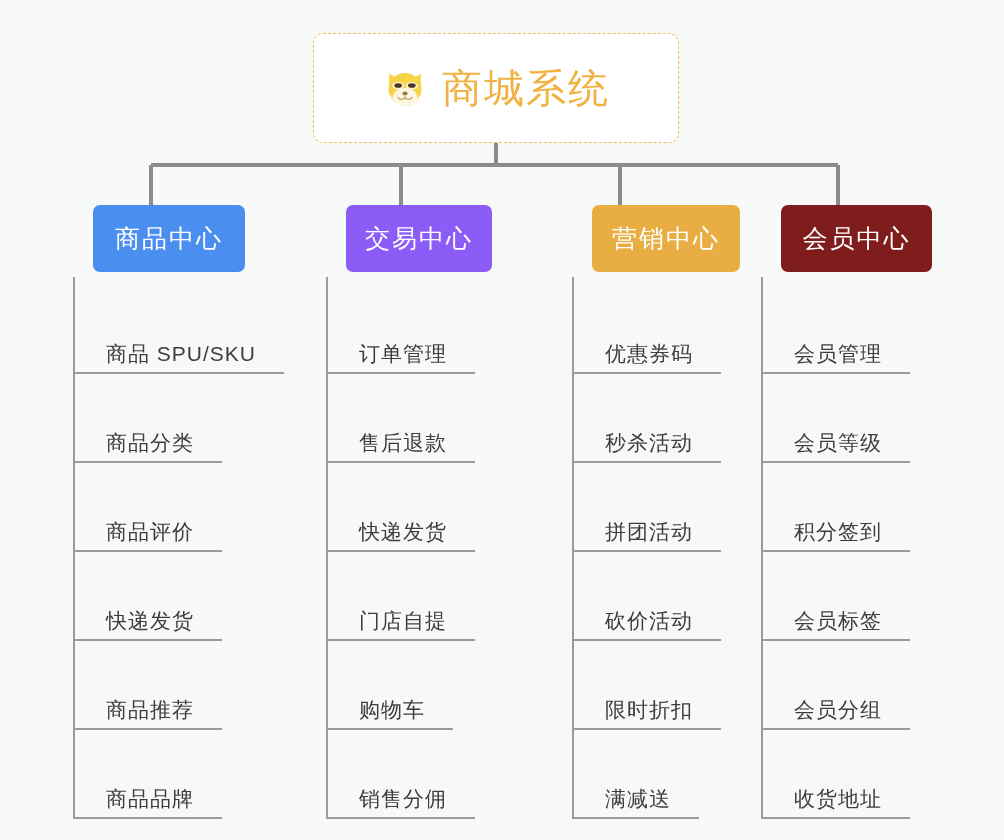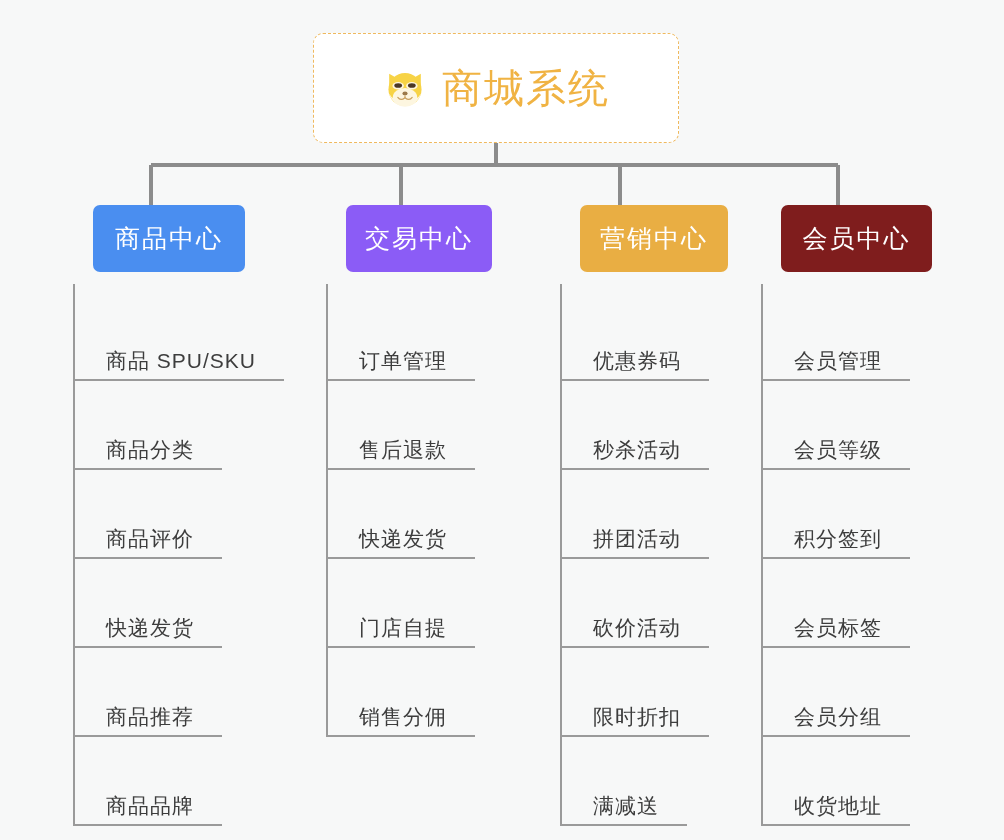--- a/index.html
+++ b/index.html
@@ -76,27 +76,27 @@
     justify-content: center;
     color: #ffffff;
     font-size: 25px;
     letter-spacing: 2px;
     box-sizing: border-box;
     margin-left: 36px;
   }
 
   .col-0 { left: 57px;  width: 188px; }
   .col-1 { left: 310px; width: 182px; }
-  .col-2 { left: 544px; width: 184px; }
+  .col-2 { left: 556px; width: 184px; }
   .col-3 { left: 745px; width: 187px; }
 
   
   .leaf-list {
     position: relative;
-    margin-top: 12px;
+    margin-top: 5px;
     padding-top: 8px;
     border-left: 2px solid #9a9a9a;
     margin-left: 16px;
     width: 240px;
   }
   .leaf-item {
     height: 89px;
     box-sizing: border-box;
     display: flex;
     align-items: flex-end;
@@ -193,20 +193,23 @@
           <div class="leaf-item">
             <span class="leaf-label">售后退款</span>
           </div>
           <div class="leaf-item">
             <span class="leaf-label">快递发货</span>
           </div>
           <div class="leaf-item">
             <span class="leaf-label">门店自提</span>
           </div>
           <div class="leaf-item">
+            <span class="leaf-label">购物车</span>
+          </div>
+          <div class="leaf-item">
             <span class="leaf-label">销售分佣</span>
           </div>
         </div>
       </div>
       <div class="column col-2">
         <div class="cat-box" style="background: rgb(233, 174, 67);">
           <span>营销中心</span>
         </div>
         <div class="leaf-list">
           <div class="leaf-item">

